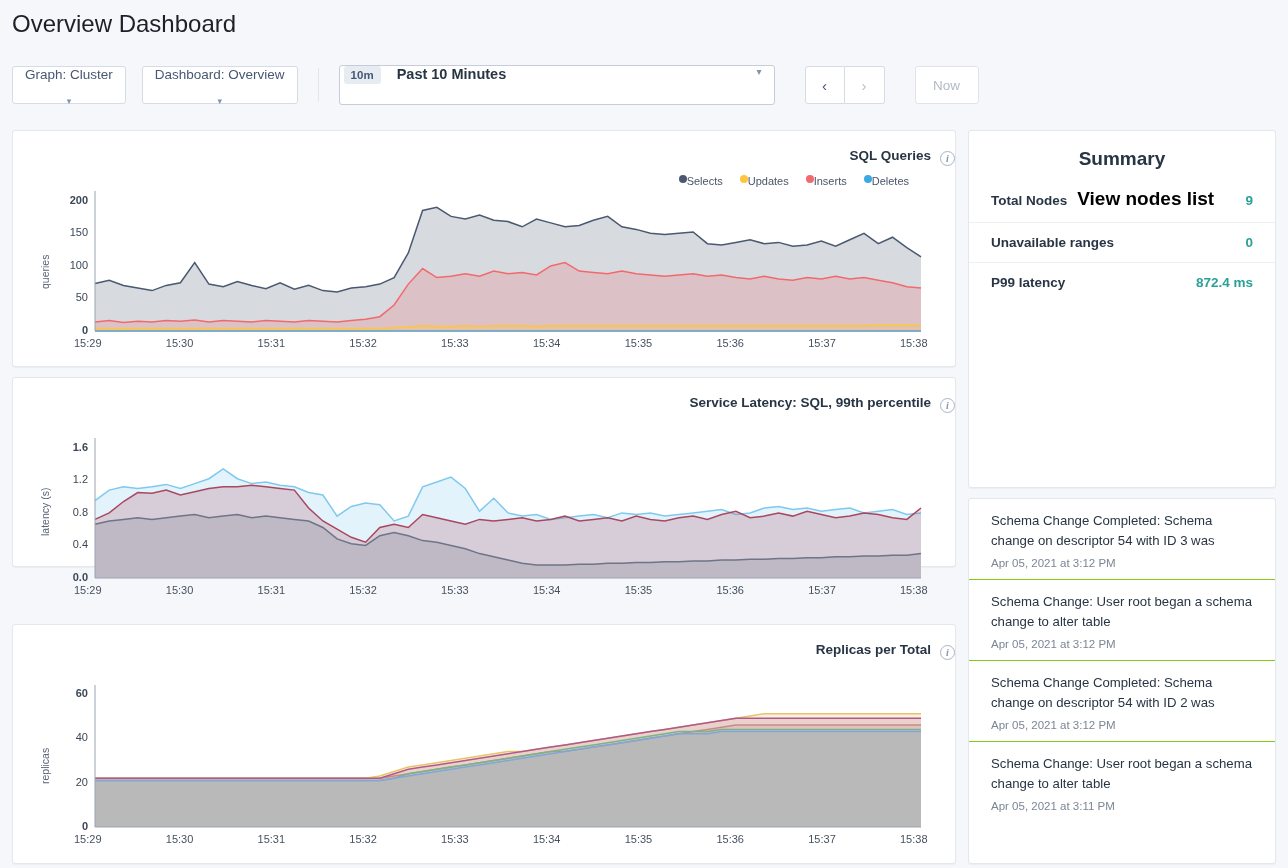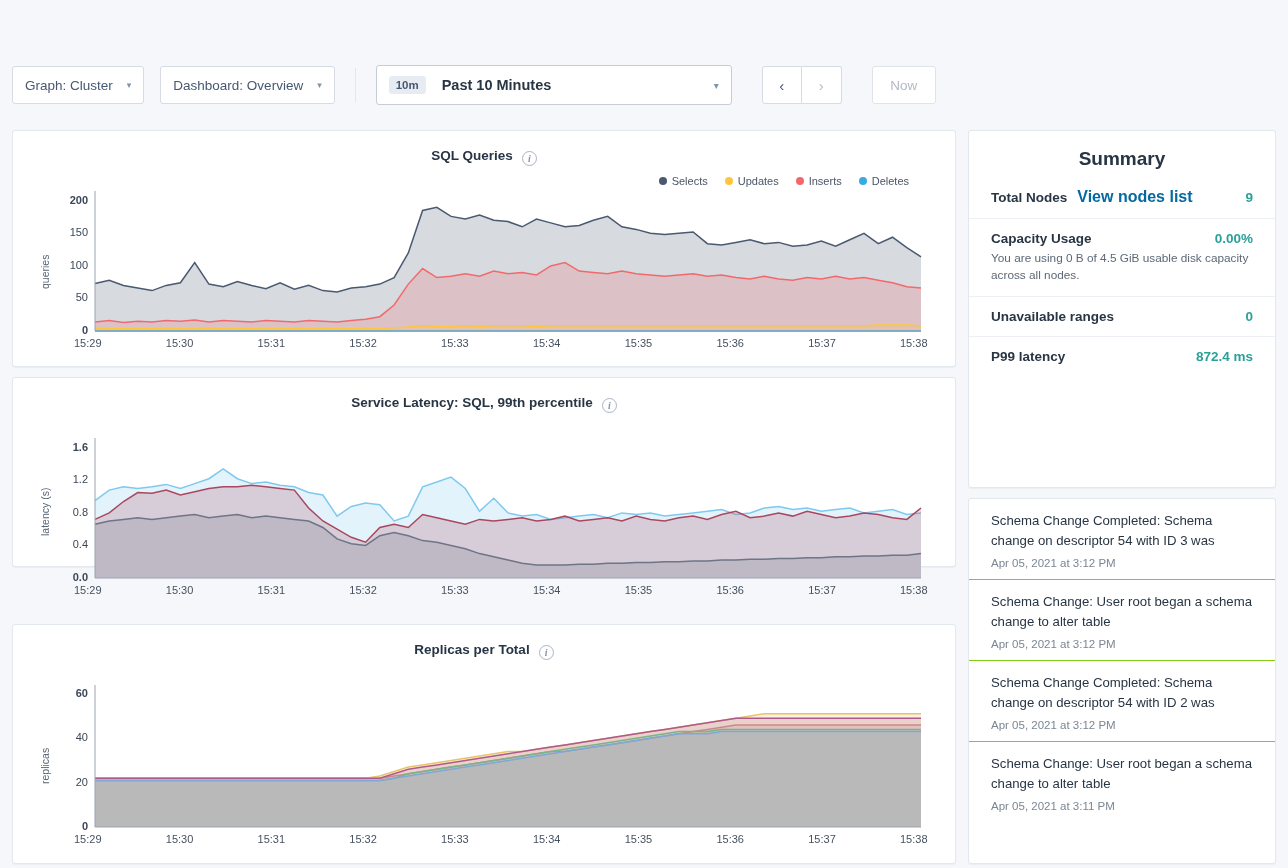--- a/index.html
+++ b/index.html
@@ -19,27 +19,27 @@
   }
 
   
   .toolbar {
     position: absolute; left: 0; top: 58px; width: 1288px; height: 54px;
     display: flex; align-items: center; gap: 16px; padding-left: 12px;
   }
   .dropdown {
     height: 38px; border: 1px solid #d6dbe4; background: #fff; border-radius: 3px;
     display: flex; align-items: center; padding: 0 12px; gap: 14px;
-    font-size: 13.5px; color: #475872; cursor: pointer;
+    font-size: 13.5px; color: #475872; cursor: pointer; flex-direction: column;
   }
   .dropdown .caret { font-size: 9px; color: #8094ad; }
   .divider-v { width: 1px; height: 34px; background: #e2e6ed; margin: 0 4px; }
   .timepicker {
-    width: 356px; height: 40px; border: 1px solid #c6cdd8; background: #fff;
-    border-radius: 3px; display: flex; align-items: center; padding: 0 12px;
+    width: 436px; height: 40px; border: 1px solid #c6cdd8; background: #fff;
+    border-radius: 3px; display: flex; align-items: flex-start; padding: 0 4px;
     font-size: 14px; cursor: pointer; position: relative;
   }
   .pill {
     background: #e7ebf2; color: #475872; font-size: 11.5px; font-weight: 700;
     border-radius: 3px; padding: 3px 7px; margin-right: 16px;
   }
   .timepicker .label { font-weight: 700; color: #283544; font-size: 14.5px; }
   .timepicker .caret { position: absolute; right: 12px; color: #8094ad; font-size: 10px; }
   .navgroup { display: flex; margin-left: 14px; }
   .navbtn {
@@ -58,34 +58,34 @@
   
   .card {
     position: absolute; background: #fff; border: 1px solid #e3e7ee; border-radius: 3px;
     box-shadow: 0 1px 1px rgba(30,40,60,.04);
   }
   .chart-card-1 { left: 12px; top: 130px; width: 944px; height: 237px; }
   .chart-card-2 { left: 12px; top: 377px; width: 944px; height: 190px; }
   .chart-card-3 { left: 12px; top: 624px; width: 944px; height: 240px; }
 
   .chart-title {
-    text-align: center; font-size: 13.5px; font-weight: 700; color: #283544;
+    text-align: right; font-size: 13.5px; font-weight: 700; color: #283544;
     padding-top: 17px; position: relative;
   }
   .info-icon {
     display: inline-flex; align-items: center; justify-content: center;
     width: 15px; height: 15px; border: 1px solid #a9b4c4; border-radius: 50%;
     font-size: 10px; color: #8795a8; margin-left: 9px; vertical-align: -2px;
     font-style: italic; font-family: "Liberation Serif", serif; cursor: pointer;
   }
   .legend {
     position: absolute; right: 46px; top: 44px; display: flex; gap: 17px;
     font-size: 11px; color: #4a5568;
   }
-  .legend .item { display: flex; align-items: center; gap: 5px; }
+  .legend .item { display: flex; }
   .legend .dot { width: 8px; height: 8px; border-radius: 50%; display: inline-block; }
 
   .plot { position: relative; }
   .ylab {
     position: absolute; left: 26px; font-size: 10.5px; color: #5a6676;
     transform: rotate(-90deg); transform-origin: left top; white-space: nowrap;
   }
   .ytick { position: absolute; font-size: 11px; color: #3b4757; text-align: right; }
   .ytick.bold { font-weight: 700; }
   .xtick { position: absolute; font-size: 11px; color: #46515f; }
@@ -94,34 +94,35 @@
   .summary-card { left: 968px; top: 130px; width: 308px; height: 358px; }
   .events-card { left: 968px; top: 498px; width: 308px; height: 366px; overflow: hidden; }
   .rail-title {
     text-align: center; font-size: 19px; font-weight: 700; color: #283544;
     padding: 17px 0 6px;
   }
   .srow { padding: 12px 22px 0; }
   .srow + .srow { border-top: 1px solid #ecf0f5; margin-top: 12px; }
   .sline { display: flex; align-items: baseline; }
   .skey { font-size: 13.5px; font-weight: 700; color: #283544; }
-  .slink { font-size: 16px; font-weight: 700; color: #0369a1; margin-left: 10px; cursor: pointer; }
+  .slink { font-size: 19px; font-weight: 700; color: #000000; margin-left: 10px; cursor: pointer; }
   .sval { margin-left: auto; font-size: 13.5px; font-weight: 700; color: #2aa198; }
   .sdesc { font-size: 11.8px; color: #5d6876; line-height: 1.45; margin-top: 4px; }
 
   .event { padding: 12px 22px 10px; }
   .event + .event { border-top: 1px solid #84cc16; }
   .etitle { font-size: 13.2px; color: #283544; line-height: 1.55; }
   .edate { font-size: 11.5px; color: #7b8694; margin-top: 5px; }
 </style>
 </head>
 <body>
 
 <div class="page">
 
+  <div class="page-title">Overview Dashboard</div>
 
   <div class="toolbar">
     <div class="dropdown">
       <span>Graph: Cluster</span>
       <span class="caret">▾</span>
     </div>
     <div class="dropdown">
       <span>Dashboard: Overview</span>
       <span class="caret">▾</span>
     </div>
@@ -268,27 +269,20 @@
     <div id="summary-rows">
         <div class="srow">
           <div class="sline">
             <span class="skey">Total Nodes</span>
             <span class="slink">View nodes list</span>
             <span class="sval">9</span>
           </div>
         </div>
         <div class="srow">
           <div class="sline">
-            <span class="skey">Capacity Usage</span>
-            <span class="sval">0.00%</span>
-          </div>
-          <div class="sdesc">You are using 0 B of 4.5 GiB usable disk capacity across all nodes.</div>
-        </div>
-        <div class="srow">
-          <div class="sline">
             <span class="skey">Unavailable ranges</span>
             <span class="sval">0</span>
           </div>
         </div>
         <div class="srow">
           <div class="sline">
             <span class="skey">P99 latency</span>
             <span class="sval">872.4 ms</span>
           </div>
         </div>

